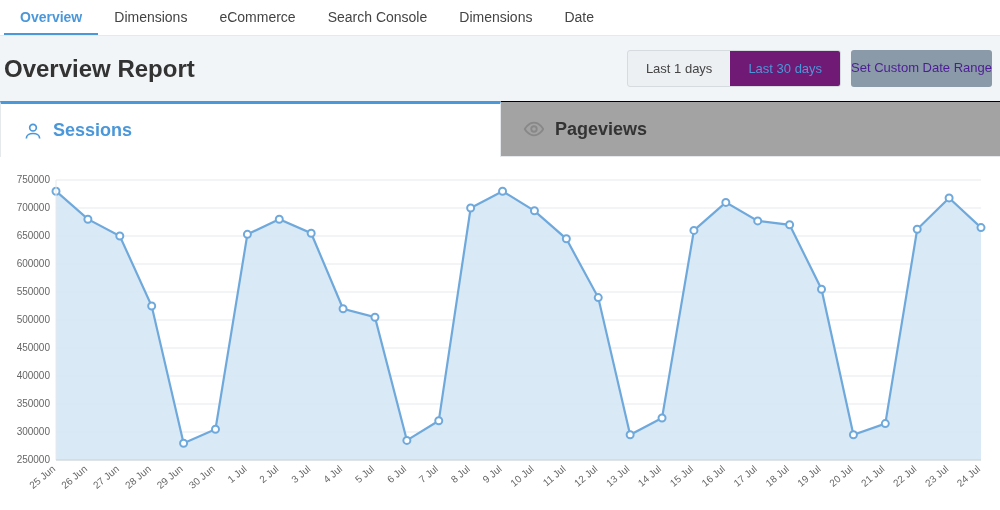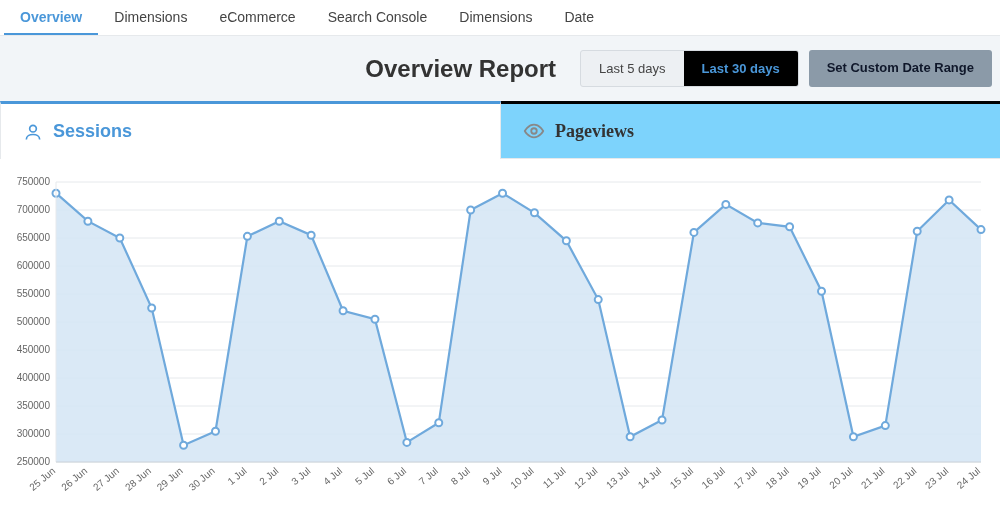--- a/index.html
+++ b/index.html
@@ -25,24 +25,23 @@
     border-bottom: 2px solid transparent;
   }
   .nav-item.active {
     color: #4a97d9;
     border-bottom-color: #4a97d9;
     font-weight: 600;
   }
   .header-row {
     display: flex;
     align-items: center;
-    justify-content: flex-end;
+    justify-content: space-between;
     padding: 14px 6px 14px 2px;
     background: #f2f5f8;
-    gap: 24px;
   }
   .title {
     font-size: 24px;
     font-weight: 700;
     color: #333;
     padding-left: 2px;
   }
   .controls {
     display: flex;
     gap: 10px;
@@ -55,55 +54,54 @@
     overflow: hidden;
     background: #edf0f3;
   }
   .seg-btn {
     padding: 10px 18px;
     font-size: 13px;
     cursor: pointer;
     color: #444;
   }
   .seg-btn.active {
-    background: #000000;
+    background: #701a75;
     color: #4a97d9;
-    font-weight: 700;
+    font-weight: 400;
   }
   .btn-cust {
-    padding: 10px 18px;
+    padding: 10px 0;
     font-size: 13px;
-    font-weight: 700;
+    font-weight: 400;
     border-radius: 3px;
     background: #8b9aa8;
-    color: #0f172a;
+    color: #4c1d95;
     cursor: pointer;
   }
   .metric-tabs { display: flex; }
   .metric-tab {
     flex: 1;
     padding: 16px 22px;
     display: flex;
     align-items: center;
     gap: 10px;
     cursor: pointer;
   }
   .metric-tab .lbl { font-size: 18px; font-weight: 700; }
   .metric-tab.active {
     border-top: 3px solid #4a97d9;
     border-left: 1px solid #e6e9ec;
     border-right: 1px solid #e6e9ec;
     background: #fff;
   }
   .metric-tab.active .lbl { color: #4a97d9; }
   .metric-tab:not(.active) {
-    border-top: 3px solid #000000;
+    border-top: 1px solid #000000;
     border-bottom: 1px solid #e6e9ec;
-    background: #7dd3fc;
-    font-family: Liberation Serif, serif;
+    background: #a3a3a3;
   }
   .metric-tab:not(.active) .lbl { color: #333; }
   .ic { display: inline-flex; }
   .chart-wrap {
     padding: 18px 6px 0 6px;
   }
   .chart-inner {
     position: relative;
     height: 330px;
     width: 985px;
@@ -118,21 +116,21 @@
     <div class="nav-item">eCommerce</div>
     <div class="nav-item">Search Console</div>
     <div class="nav-item">Dimensions</div>
     <div class="nav-item">Date</div>
   </div>
 
 <div class="header-row">
   <div class="title">Overview Report</div>
   <div class="controls">
     <div class="seg" id="seg">
-        <div class="seg-btn">Last 5 days</div>
+        <div class="seg-btn">Last 1 days</div>
         <div class="seg-btn active">Last 30 days</div>
       </div>
     <div class="btn-cust">Set Custom Date Range</div>
   </div>
 </div>
 
 <div class="metric-tabs" id="mtabs">
     <div class="metric-tab active">
       <span class="ic">
         <svg width="20" height="20" viewBox="0 0 24 24" fill="none" stroke="#4a97d9" stroke-width="2">

